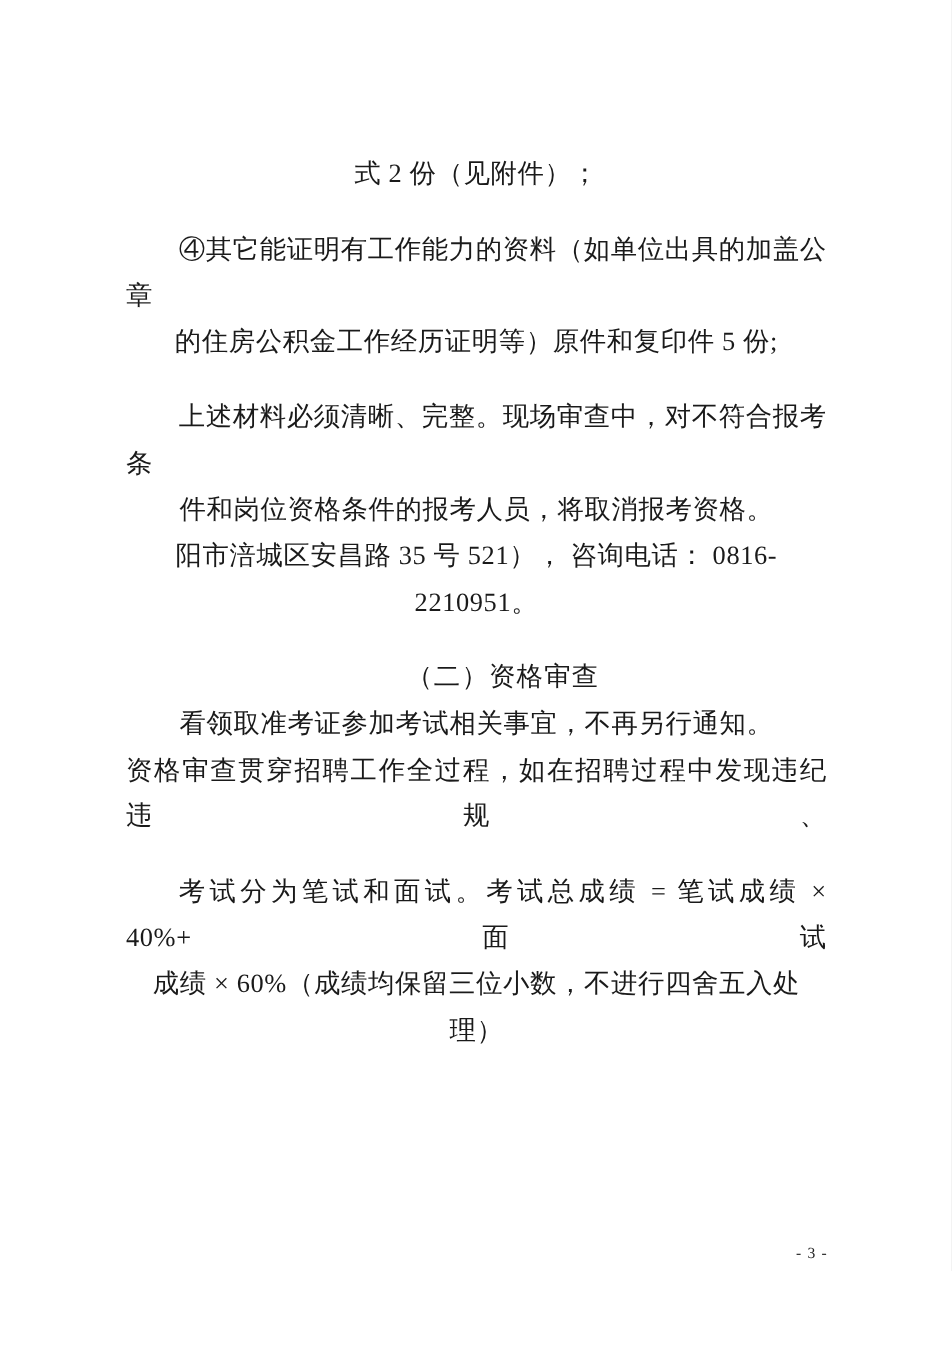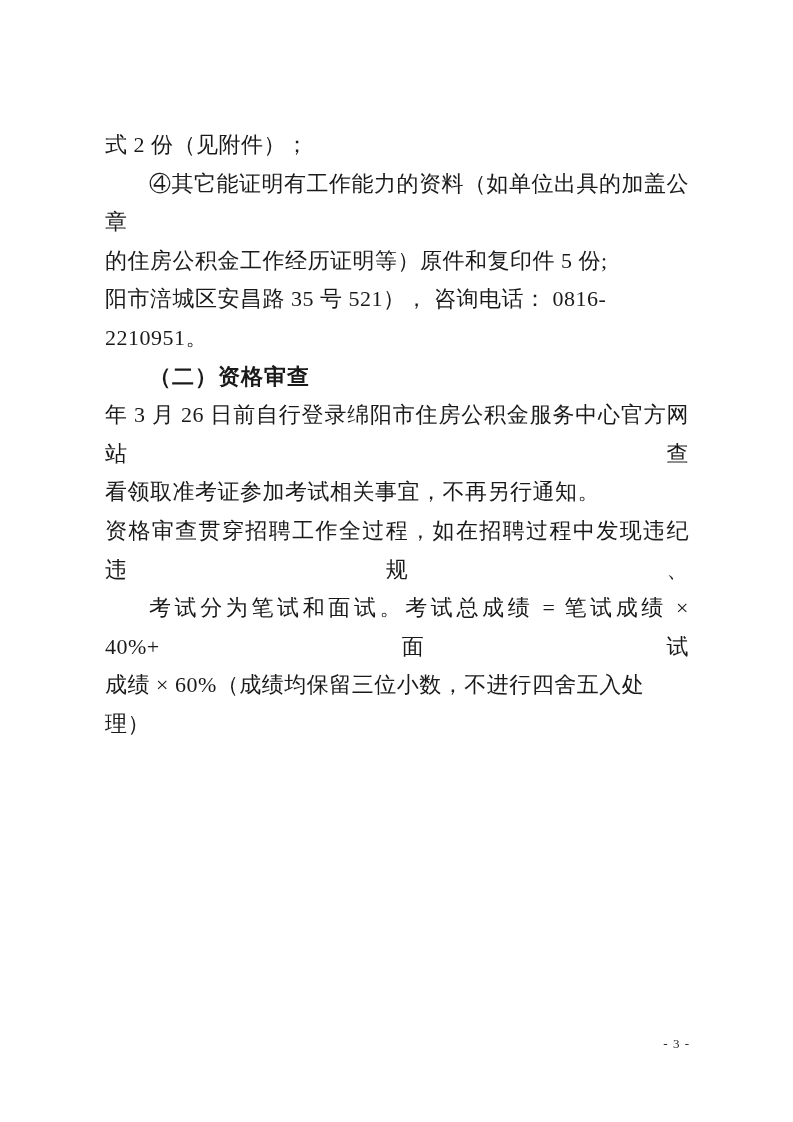--- a/index.html
+++ b/index.html
@@ -21,53 +21,55 @@
     position: absolute;
     left: 105px;
     top: 126px;
     width: 584px;
     font-size: 22px;
     line-height: 38.6px;
     letter-spacing: 0.5px;
   }
   .line {
     min-height: 38.6px;
-    text-align: left;
+    text-align: center;
   }
   .line.indent {
     text-indent: 2em;
+    margin-top: 24px;
   }
   .line.justify {
     text-align: justify;
     text-align-last: justify;
   }
   .line.bold {
-    font-weight: 700;
+    font-weight: 400;
     letter-spacing: 1px;
   }
   .footer {
     position: absolute;
     top: 1036px;
     right: 103px;
     font-size: 13px;
     color: #222;
     letter-spacing: 1px;
     font-family: "Liberation Serif", "DejaVu Serif", serif;
   }
 </style>
 </head>
 <body>
 
 <div class="page">
   <div class="content" id="content">
       <div class="line">式 2 份（见附件）；</div>
       <div class="line indent justify">④其它能证明有工作能力的资料（如单位出具的加盖公章</div>
       <div class="line">的住房公积金工作经历证明等）原件和复印件 5 份;</div>
+      <div class="line indent justify">上述材料必须清晰、完整。现场审查中，对不符合报考条</div>
+      <div class="line">件和岗位资格条件的报考人员，将取消报考资格。</div>
       <div class="line">阳市涪城区安昌路 35 号 521）， 咨询电话： 0816-2210951。</div>
       <div class="line indent bold">（二）资格审查</div>
-      <div class="line justify">年 3 月 26 日前自行登录绵阳市住房公积金服务中心官方网站查</div>
       <div class="line">看领取准考证参加考试相关事宜，不再另行通知。</div>
       <div class="line justify">资格审查贯穿招聘工作全过程，如在招聘过程中发现违纪违规、</div>
       <div class="line indent justify">考试分为笔试和面试。考试总成绩 = 笔试成绩 × 40%+面试</div>
       <div class="line">成绩 × 60%（成绩均保留三位小数，不进行四舍五入处理）</div>
     </div>
   <div class="footer">- 3 -</div>
 </div>
 
 </body></html>

